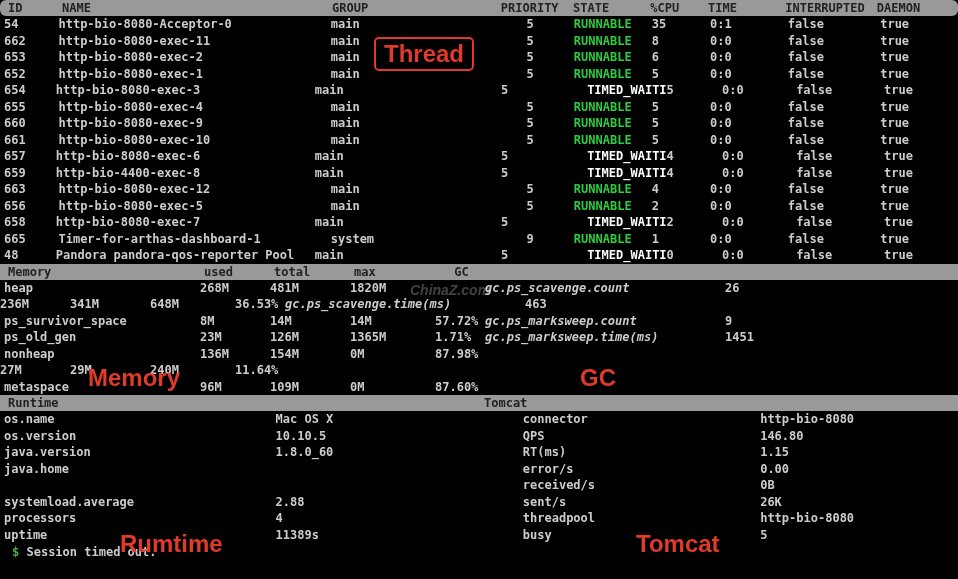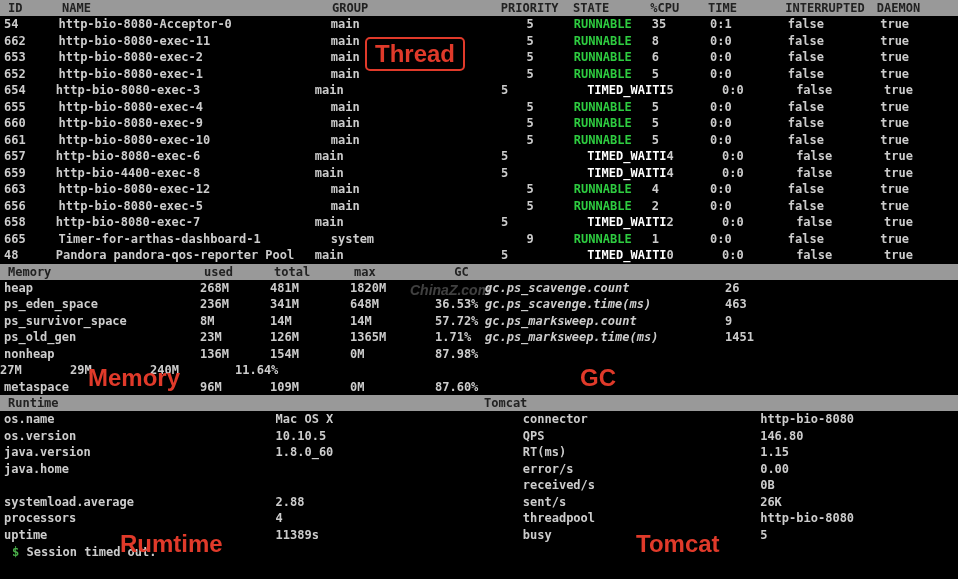--- a/index.html
+++ b/index.html
@@ -13,21 +13,21 @@
   overflow: hidden;
   font-weight: bold;
 }
 .section-header {
   background: #999;
   color: #222;
   font-weight: bold;
   padding: 1px 4px;
   display: flex;
 }
-.thread-header { display: flex; }
+.thread-header { display: flex; border-radius: 6px; }
 .thread-header span, .thread-row span { display: inline-block; }
 .col-id { width: 60px; padding-left: 4px; }
 .col-name { width: 280px; }
 .col-group { width: 160px; }
 .col-priority { width: 90px; text-align: center; }
 .col-state { width: 80px; }
 .col-cpu { width: 60px; }
 .col-time { width: 80px; }
 .col-int { width: 95px; }
 .col-daemon { width: 80px; }
@@ -292,21 +292,20 @@
     <div class="mem-row">
       <span class="mem-name">heap</span>
       <span class="mem-used">268M</span>
       <span class="mem-total">481M</span>
       <span class="mem-max">1820M</span>
       <span class="mem-pct"></span>
       <span class="gc-key">gc.ps_scavenge.count</span>
       <span class="gc-value">26</span>
     </div>
     <div class="mem-row">
-      <span class="mem-name">ps_eden_space</span>
       <span class="mem-used">236M</span>
       <span class="mem-total">341M</span>
       <span class="mem-max">648M</span>
       <span class="mem-pct">36.53%</span>
       <span class="gc-key">gc.ps_scavenge.time(ms)</span>
       <span class="gc-value">463</span>
     </div>
     <div class="mem-row">
       <span class="mem-name">ps_survivor_space</span>
       <span class="mem-used">8M</span>
@@ -401,20 +400,20 @@
       <span class="tc-name">busy</span>
       <span class="tc-val">5</span>
     </div>
   </div>
 
 <div class="prompt">
   <span>$</span>
   <span class="prompt-text">Session timed out.</span>
 </div>
 
-<div class="overlay-label overlay-thread" style="left:365px; top:37px;">Thread</div>
+<div class="overlay-label overlay-thread" style="left:374px; top:37px;">Thread</div>
 <div class="overlay-label" style="left:88px; top:364px;">Memory</div>
 <div class="overlay-label" style="left:580px; top:364px;">GC</div>
 <div class="overlay-label" style="left:120px; top:530px;">Rumtime</div>
 <div class="overlay-label" style="left:636px; top:530px;">Tomcat</div>
 
 <div class="watermark">ChinaZ.com</div>
 <div class="watermark-sub"></div>
 
 </body></html>

